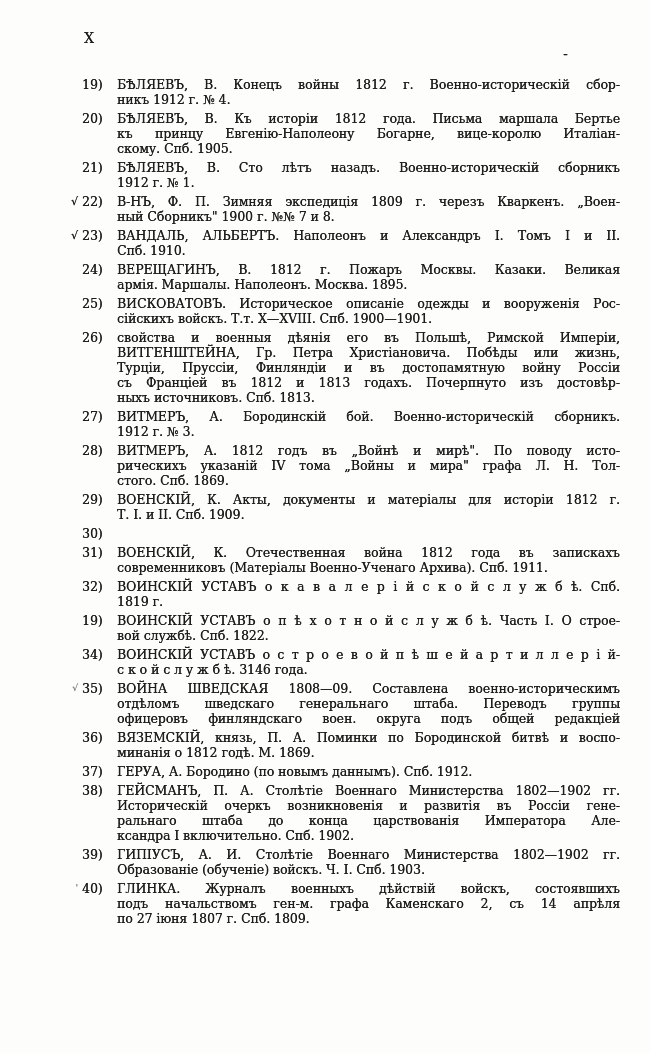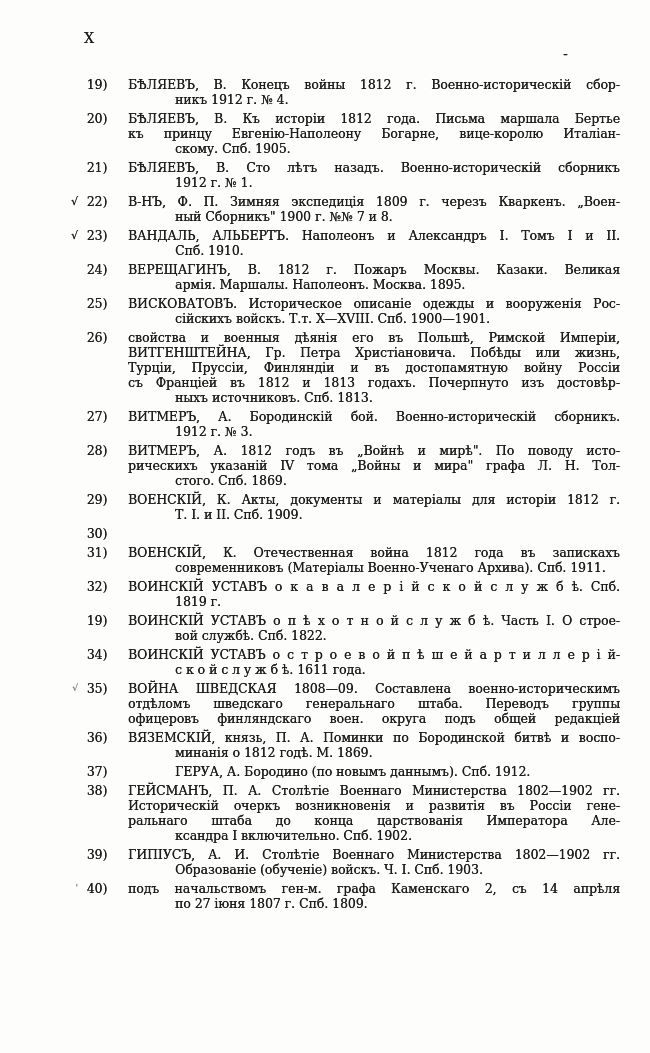--- a/index.html
+++ b/index.html
@@ -51,36 +51,35 @@
     box-sizing: border-box;
     font-size: 11px;
   }
   .prefix.faint {
     opacity: 0.55;
     font-size: 9px;
   }
   .num {
     flex: 0 0 30px;
     width: 30px;
-    text-align: center;
-    padding-right: 16px;
+    text-align: left;
+    padding-right: 5px;
     box-sizing: content-box;
     white-space: nowrap;
   }
   .text {
     flex: 1 1 auto;
     min-width: 0;
   }
   .ln {
     text-align: justify;
     text-align-last: justify;
   }
   .ln.last {
     text-align-last: left;
-    margin-left: 47px;
   }
 </style>
 </head>
 <body>
 
 <div class="page">
   <div class="pagenum">X</div>
   <div class="corner-dash">-</div>
   <div class="list" id="list">
       <div class="entry">
@@ -202,21 +201,21 @@
         <div class="text">
           <div class="ln">ВОИНСКІЙ УСТАВЪ о п ѣ х о т н о й  с л у ж б ѣ.  Часть I. О строе-</div>
           <div class="ln last">вой службѣ. Спб. 1822.</div>
         </div>
       </div>
       <div class="entry">
         <span class="prefix"></span>
         <span class="num">34)</span>
         <div class="text">
           <div class="ln">ВОИНСКІЙ УСТАВЪ о  с т р о е в о й  п ѣ ш е й  а р т и л л е р і й-</div>
-          <div class="ln last">с к о й  с л у ж б ѣ.  1611 года.</div>
+          <div class="ln last">с к о й  с л у ж б ѣ.  3146 года.</div>
         </div>
       </div>
       <div class="entry">
         <span class="prefix faint">√</span>
         <span class="num">35)</span>
         <div class="text">
           <div class="ln">ВОЙНА ШВЕДСКАЯ 1808—09. Составлена военно-историческимъ</div>
           <div class="ln">отдѣломъ шведскаго генеральнаго штаба. Переводъ группы</div>
           <div class="ln">офицеровъ финляндскаго воен. округа подъ общей редакціей</div>
         </div>
@@ -251,18 +250,19 @@
         <span class="num">39)</span>
         <div class="text">
           <div class="ln">ГИПІУСЪ, А. И. Столѣтіе Военнаго Министерства 1802—1902 гг.</div>
           <div class="ln last">Образованіе (обученіе) войскъ. Ч. I. Спб. 1903.</div>
         </div>
       </div>
       <div class="entry">
         <span class="prefix faint">'</span>
         <span class="num">40)</span>
         <div class="text">
+          <div class="ln">ГЛИНКА. Журналъ военныхъ дѣйствій войскъ, состоявшихъ</div>
           <div class="ln">подъ начальствомъ ген-м. графа Каменскаго 2, съ 14 апрѣля</div>
           <div class="ln last">по 27 іюня 1807 г. Спб. 1809.</div>
         </div>
       </div>
     </div>
 </div>
 
 </body></html>

